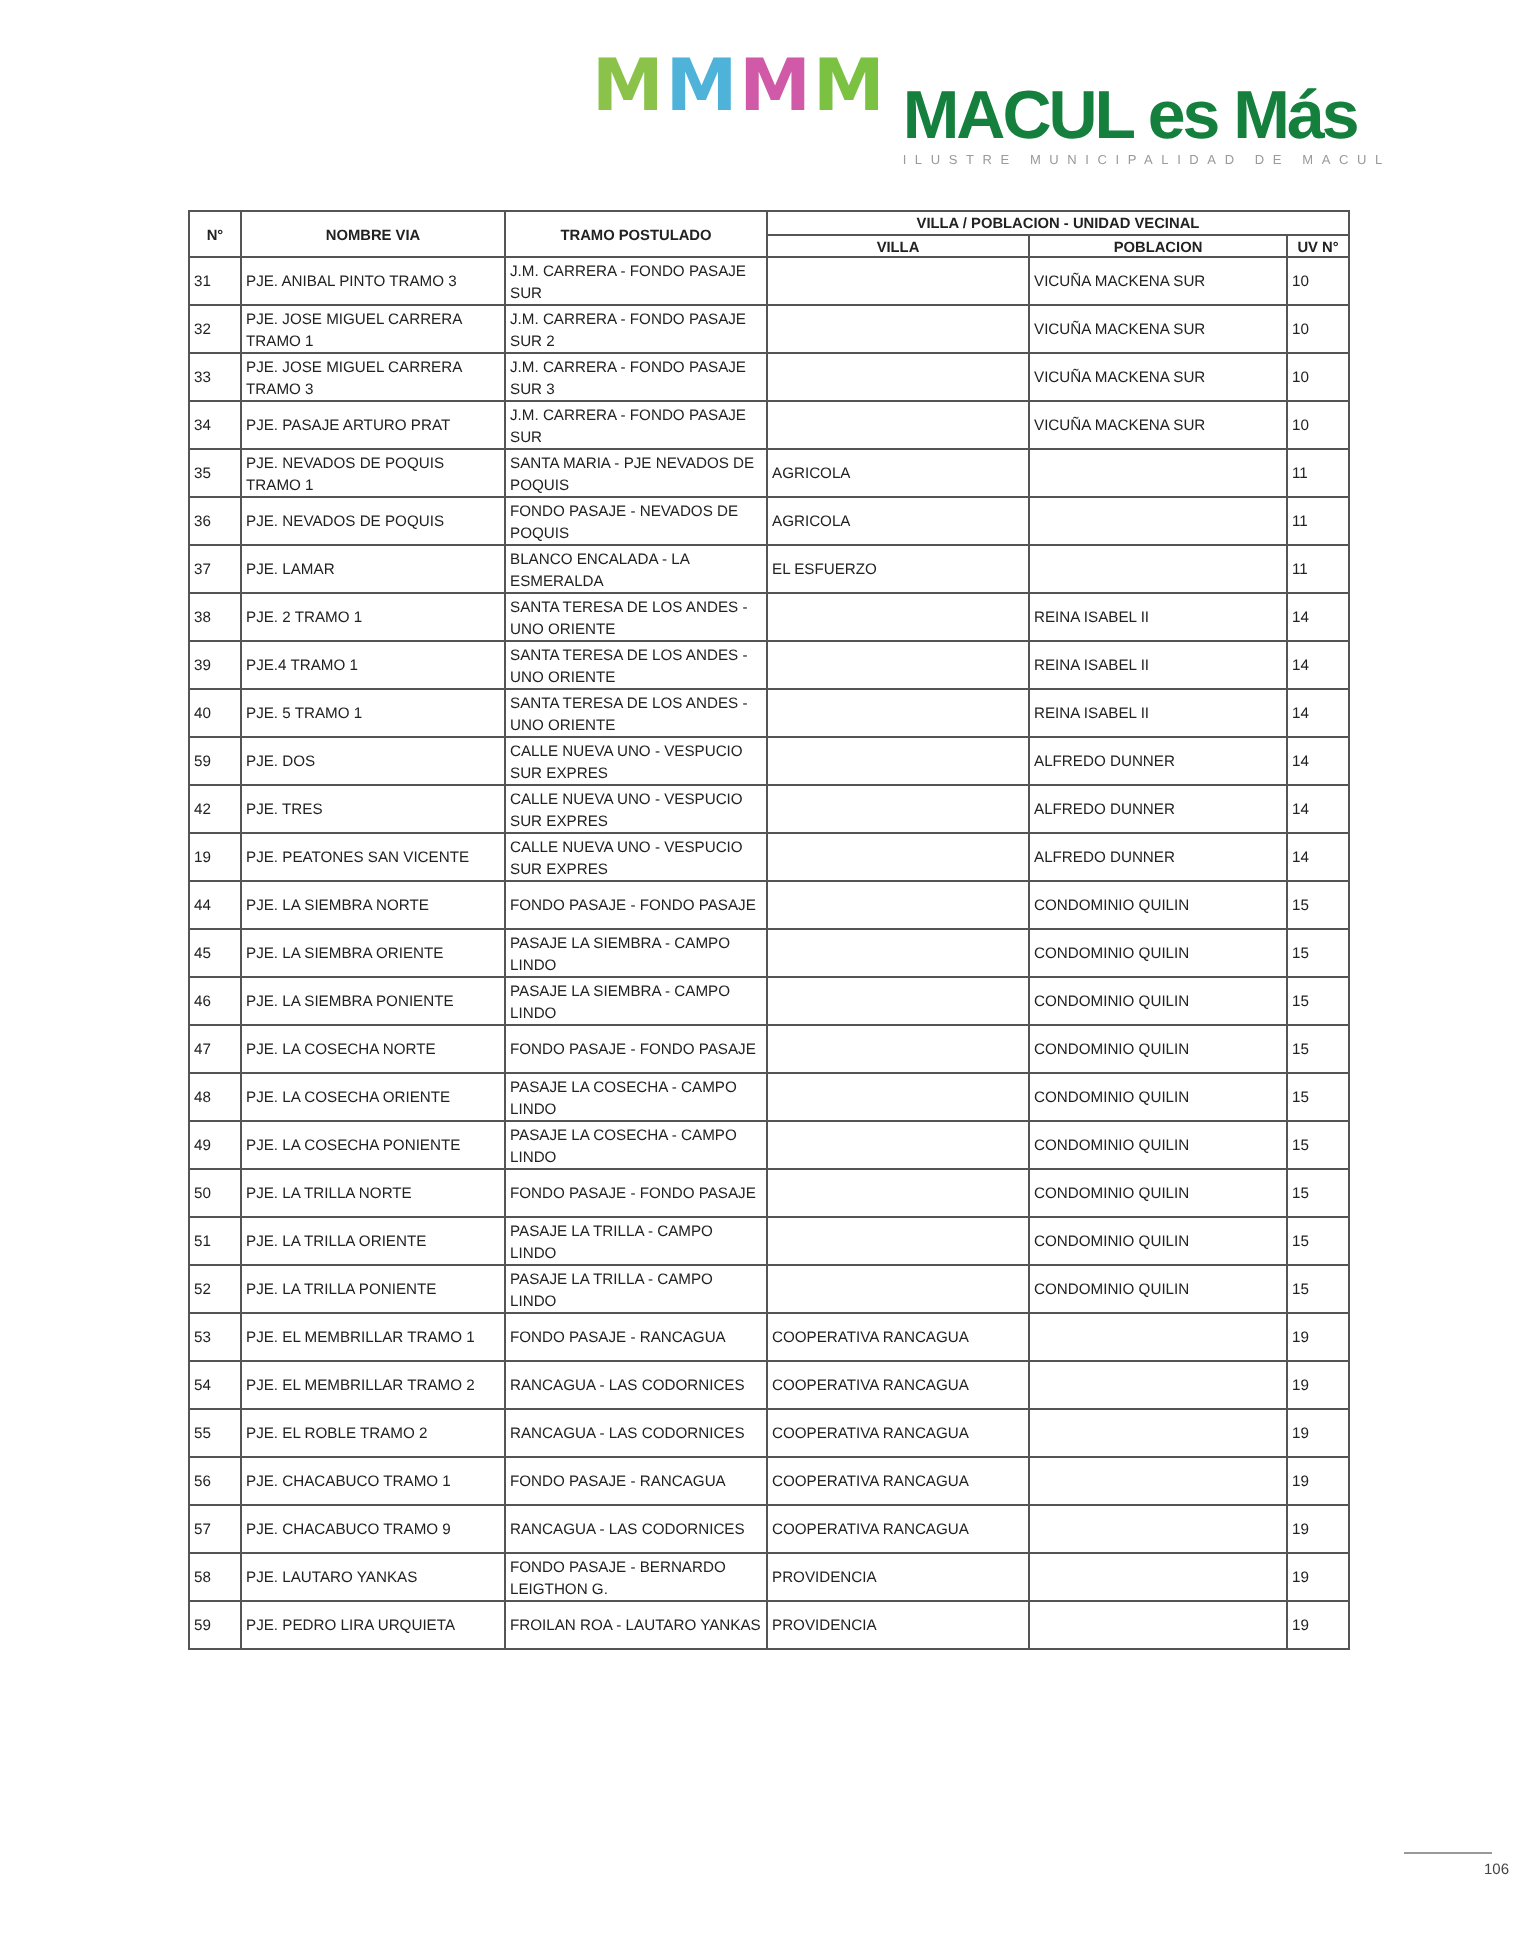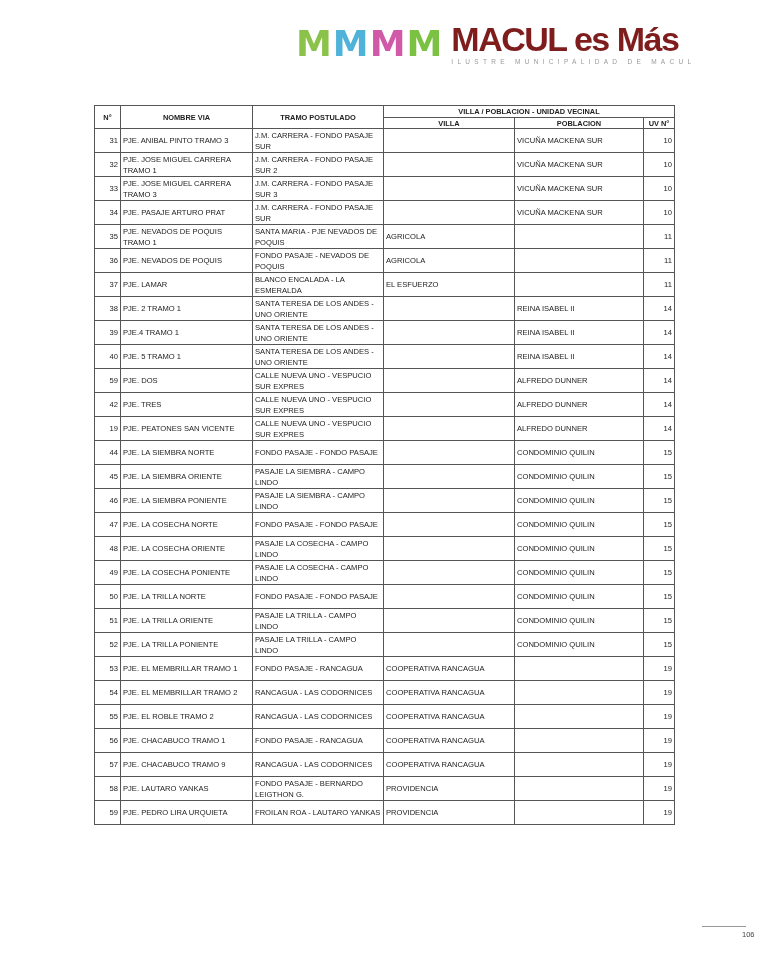--- a/index.html
+++ b/index.html
@@ -4,32 +4,32 @@
 <style>
   html, body { margin:0; padding:0; background:#ffffff; }
   body { width:768px; height:980px; position:relative; overflow:hidden;
          font-family:"Liberation Sans", "DejaVu Sans", sans-serif; color:#222; }
   .logo { position:absolute; left:296px; top:22px; height:42px; display:flex; align-items:flex-start; }
   .mmmm { display:flex; gap:2px; margin-top:4px; }
   .mmmm span { font-family:"DejaVu Sans", sans-serif; font-weight:bold; font-size:36px; line-height:36px;
                letter-spacing:-1px; }
   .brand { margin-left:10px; display:flex; flex-direction:column; }
   .brand-name { font-family:"Liberation Sans", sans-serif; font-weight:bold; font-size:34px; line-height:34px;
-                color:#7f1d1d; letter-spacing:-1.5px; }
+                color:#15803d; letter-spacing:-1.5px;margin-top:19px; }
   .brand-sub { font-family:"Liberation Sans", sans-serif; font-size:6.5px; letter-spacing:4.3px; color:#9a9a9a;
                margin-top:2px; white-space:nowrap; }
 
   table.grid { position:absolute; left:94px; top:105px; border-collapse:collapse; table-layout:fixed;
                width:580px; font-size:7.6px; }
   table.grid td, table.grid th { border:1px solid #555; padding:0 2px; overflow:hidden; vertical-align:middle; }
   table.grid th { font-weight:bold; text-align:center; font-size:7.4px; }
   tr.h1 th { height:11px; }
   tr.h2 th { height:10px; }
   tr.row td { height:23px; line-height:11px; }
-  td.num, td.uv { text-align:right; }
+  td.num, td.uv { text-align:left; }
   td.txt { text-align:left; }
   th.outer-left, td.outer-left { border-left:1.5px solid #333; }
   th.outer-right, td.outer-right { border-right:1.5px solid #333; }
 
   .footer-line { position:absolute; left:702px; top:926px; width:44px; height:1px; background:#999; }
   .page-num { position:absolute; left:712px; top:930px; font-size:7.5px; color:#444;margin-left:30px; }
 </style>
 </head>
 <body>
 

